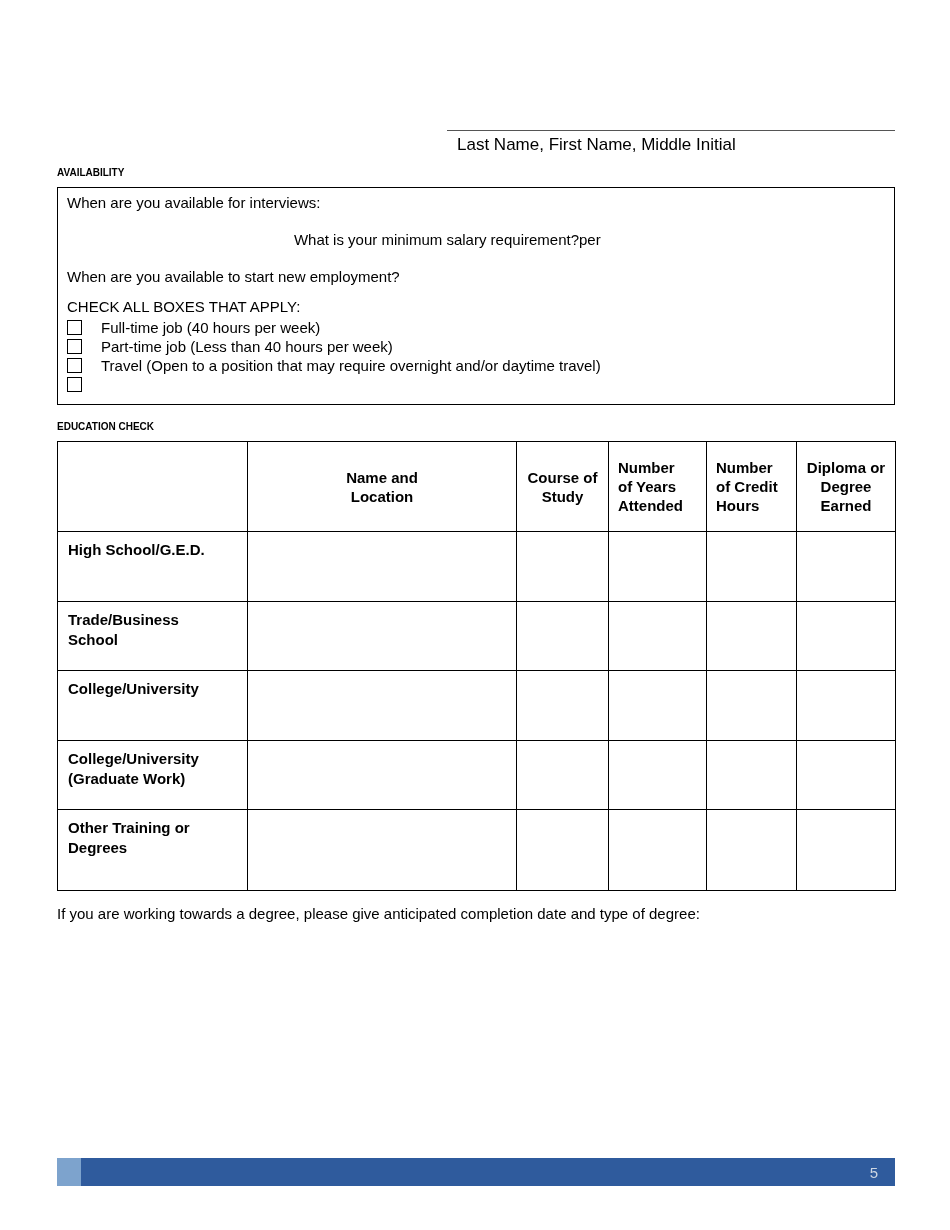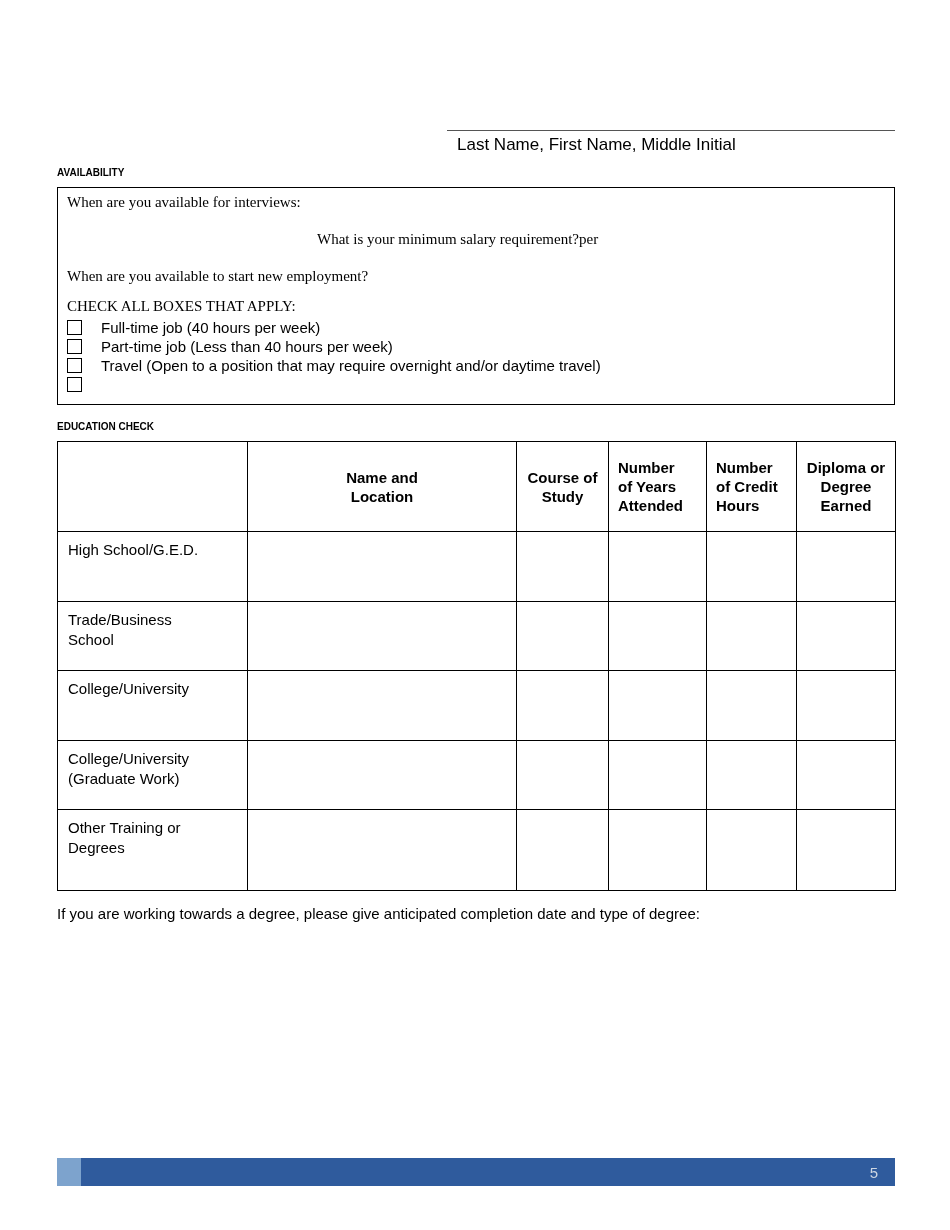--- a/index.html
+++ b/index.html
@@ -44,21 +44,21 @@
     font-weight: bold;
     line-height: 18px;
     margin: 0 0 5px 0;
   }
 
   
   .availability-box {
     border: 1.5px solid #000;
     padding: 5px 9px 10px 9px;
   }
-  .availability-box p { line-height: 19px; font-family: Liberation Serif, serif; }
+  .availability-box p { line-height: 19px; }
   .q-interviews { margin: 0; }
   .q-salary { margin: 18px 0 0 0; }
   .q-salary .q-text { display: inline-block; width: 512px; text-align: right; }
   .q-start { margin: 18px 0 0 0; }
   .check-title { margin: 11px 0 2px 0; }
   .checkbox-row {
     display: flex;
     align-items: center;
     height: 19px;
   }
@@ -96,21 +96,21 @@
   .th-center { text-align: center; }
   .th-left { text-align: left; padding-left: 9px !important; }
   table.education tbody tr:nth-child(1) { height: 70px; }
   table.education tbody tr:nth-child(2) { height: 69px; }
   table.education tbody tr:nth-child(3) { height: 70px; }
   table.education tbody tr:nth-child(4) { height: 69px; }
   table.education tbody tr:nth-child(5) { height: 81px; }
   table.education tbody th.row-label {
     text-align: left;
     vertical-align: top;
-    font-weight: normal;
+    font-weight: bold;
     padding: 8px 8px 0 10px;
     white-space: pre-line;
     line-height: 20px;
     font-size: 15px;
   }
   .degree-note {
     margin-top: 13px;
     line-height: 19px;
   }
 

